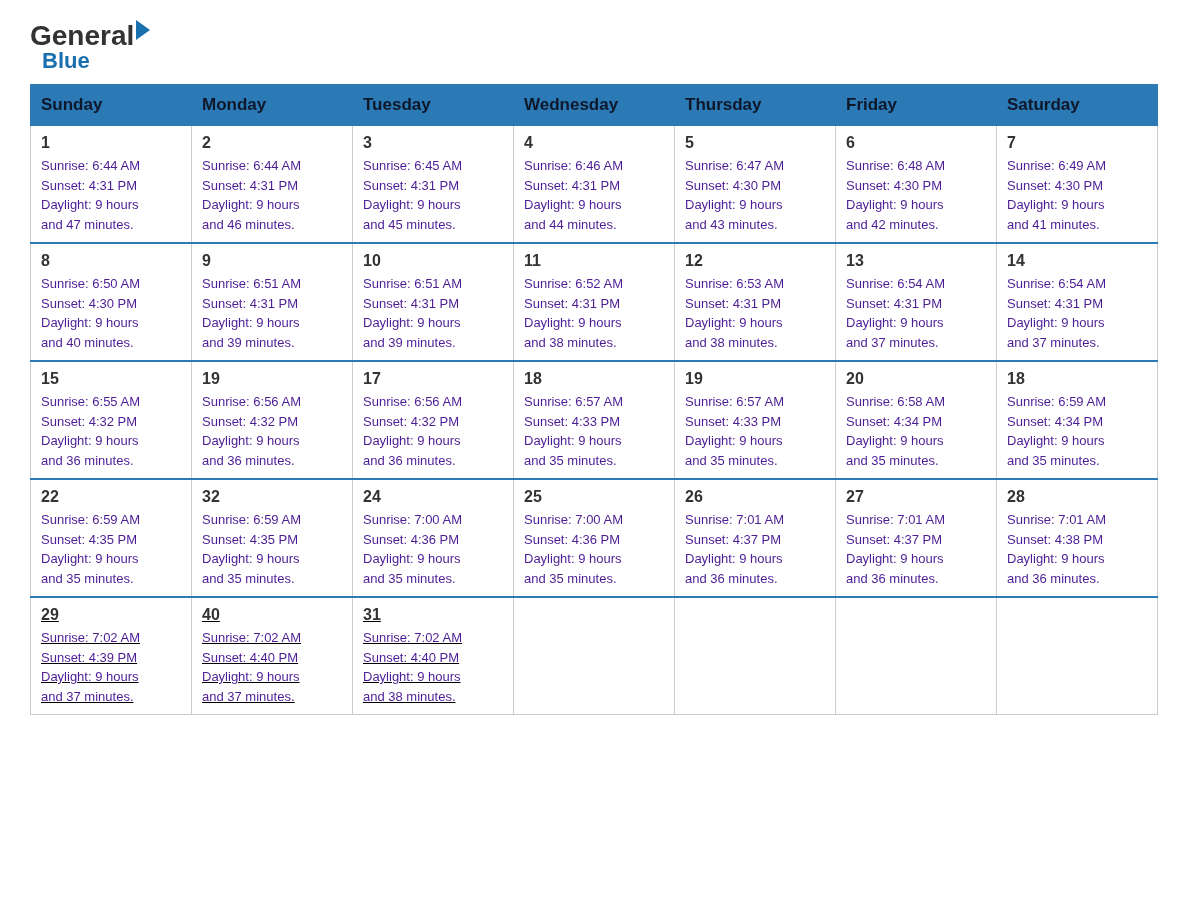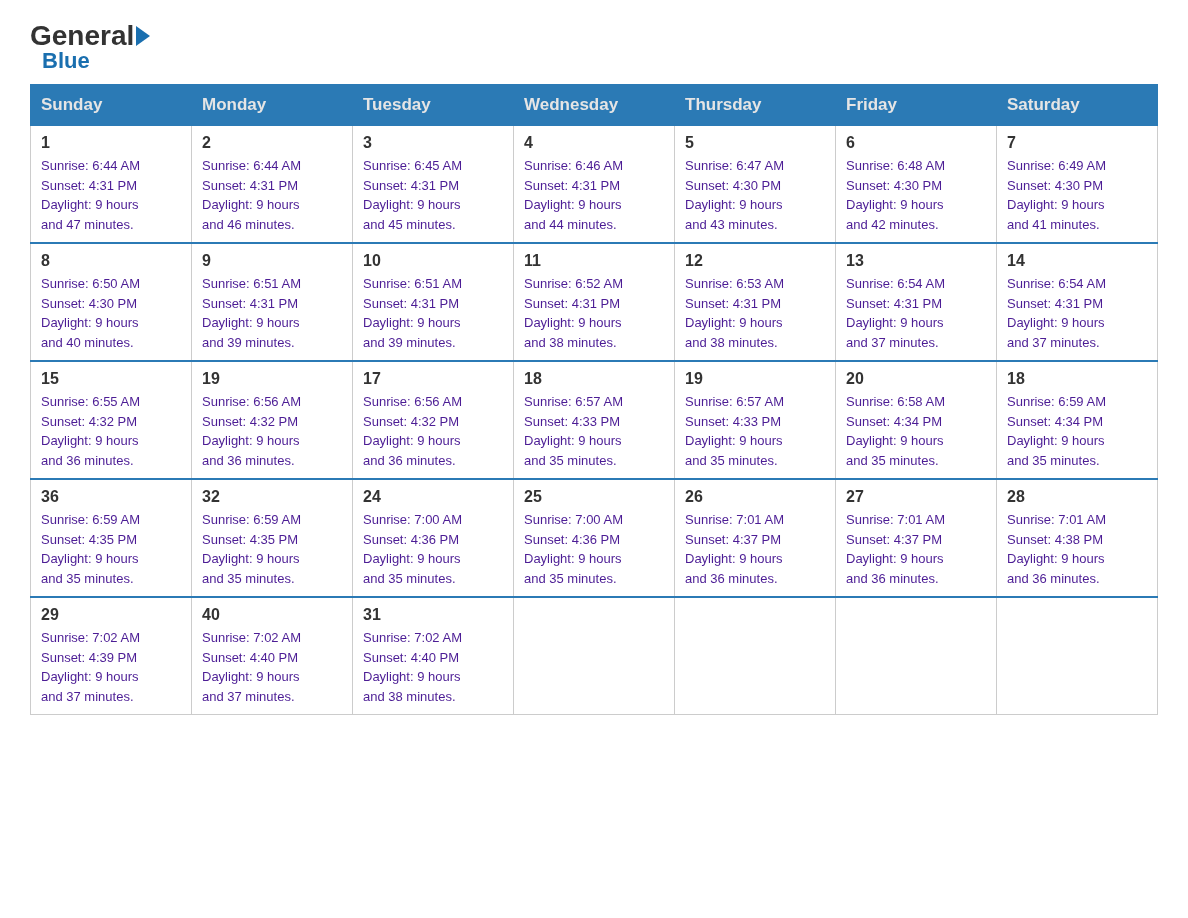--- a/index.html
+++ b/index.html
@@ -16,21 +16,21 @@
       align-items: flex-start;
       margin-bottom: 10px;
     }
     .logo {
       display: flex;
       flex-direction: column;
       align-items: flex-start;
     }
     .logo-text {
       display: flex;
-      align-items: center;
+      align-items: flex-start;
       font-size: 28px;
       font-weight: bold;
       color: #333;
     }
     .logo-general { color: #333; }
     .logo-arrow {
       width: 0;
       height: 0;
       border-left: 14px solid #1a6faf;
       border-top: 10px solid transparent;
@@ -59,21 +59,21 @@
       color: #444;
       margin-top: 4px;
     }
     table {
       width: 100%;
       border-collapse: collapse;
       margin-top: 10px;
     }
     thead tr th {
       background-color: #2b7ab5;
-      color: #e5e5e5;
+      color: #0f172a;
       font-size: 17px;
       font-weight: bold;
       padding: 10px 10px;
       text-align: left;
       border: 1px solid #2b7ab5;
     }
     tbody tr td {
       vertical-align: top;
       padding: 8px 10px;
       border: 1px solid #ccc;
@@ -92,20 +92,21 @@
     .day-info {
       font-size: 13px;
       color: #4c1d95;
       line-height: 1.5;
     }
     tbody tr {
       border-bottom: 2px solid #2b7ab5;
     }
     tbody tr:last-child {
       border-bottom: none;
+      text-decoration: underline;
     }
     td.empty { background: #fff; }
   </style>
 </head>
 <body>
 
 <div class="header">
   <div class="logo">
     <div class="logo-text">
       <span class="logo-general">General</span>
@@ -217,21 +218,21 @@
           <span class="day-num">20</span>
           <div class="day-info">Sunrise: 6:58 AM<br>Sunset: 4:34 PM<br>Daylight: 9 hours<br>and 35 minutes.</div>
         </td>
         <td>
           <span class="day-num">18</span>
           <div class="day-info">Sunrise: 6:59 AM<br>Sunset: 4:34 PM<br>Daylight: 9 hours<br>and 35 minutes.</div>
         </td>
       </tr>
       <tr>
         <td>
-          <span class="day-num">36</span>
+          <span class="day-num">22</span>
           <div class="day-info">Sunrise: 6:59 AM<br>Sunset: 4:35 PM<br>Daylight: 9 hours<br>and 35 minutes.</div>
         </td>
         <td>
           <span class="day-num">32</span>
           <div class="day-info">Sunrise: 6:59 AM<br>Sunset: 4:35 PM<br>Daylight: 9 hours<br>and 35 minutes.</div>
         </td>
         <td>
           <span class="day-num">24</span>
           <div class="day-info">Sunrise: 7:00 AM<br>Sunset: 4:36 PM<br>Daylight: 9 hours<br>and 35 minutes.</div>
         </td>

